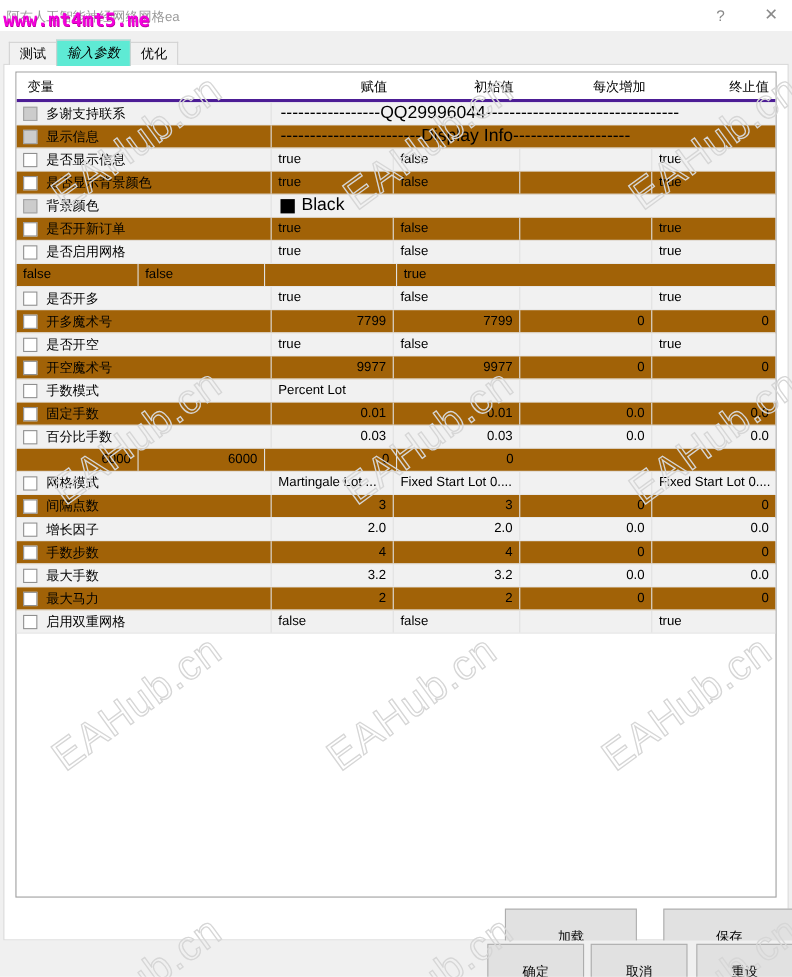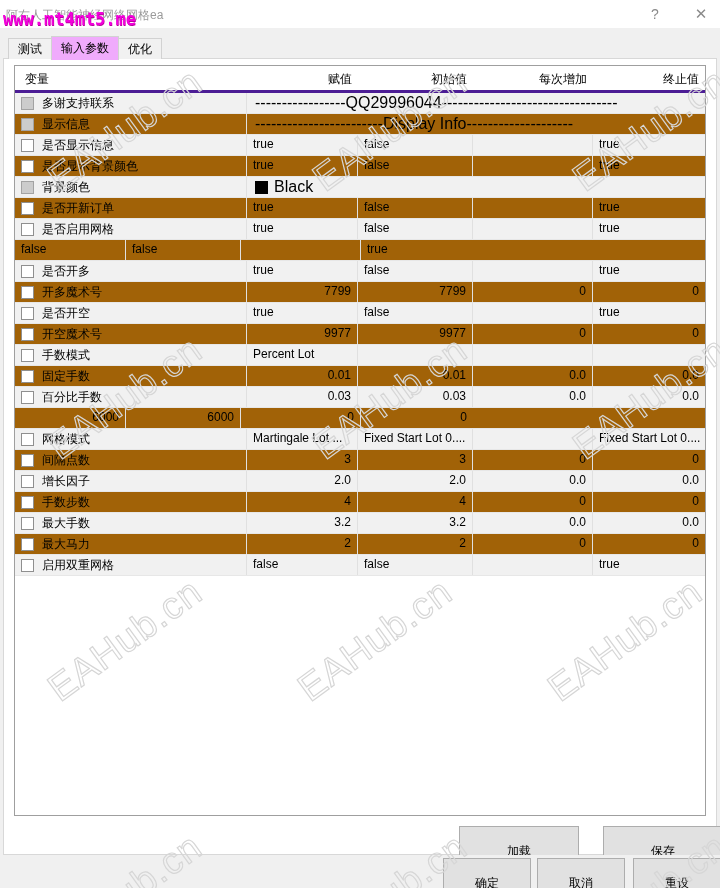--- a/index.html
+++ b/index.html
@@ -18,21 +18,21 @@
   .help-btn { left:638px; }
   .close-btn { left:684px; font-size:15px; }
 
   
   .dialog-bg { position:absolute; left:0; top:28px; width:720px; height:860px; background:#f0f0f0; z-index:1; }
 
   
   .tabbar { position:absolute; left:8px; top:35px; height:24px; display:flex; align-items:flex-end; z-index:4; }
   .tab { height:21px; padding:0 9px; font-size:12px; line-height:20px; color:#000;
          background:#f1f1f1; border:1px solid #d2d2d2; border-bottom:none; margin-right:-1px; white-space:nowrap; }
-  .tab.active { height:24px; line-height:23px; background:#f0abfc; position:relative; z-index:5; margin-bottom:-1px; }
+  .tab.active { height:24px; line-height:23px; background:#5eead4; position:relative; z-index:5; margin-bottom:-1px;font-style:italic; }
 
   
   .panel { position:absolute; left:3px; top:58px; width:714px; height:797px; background:#ffffff;
            border:1px solid #d8d8d8; z-index:3; }
 
   
   .ptable { position:absolute; left:10px; top:6px; width:692px; height:751px;
             border:1px solid #9f9f9f; background:#ffffff; overflow:hidden; }
   .thead { display:flex; height:27px; border-bottom:3px solid #4c1d95; background:#ffffff; }
   .hc { font-size:12px; line-height:26px; padding:0 6px; white-space:nowrap; }

